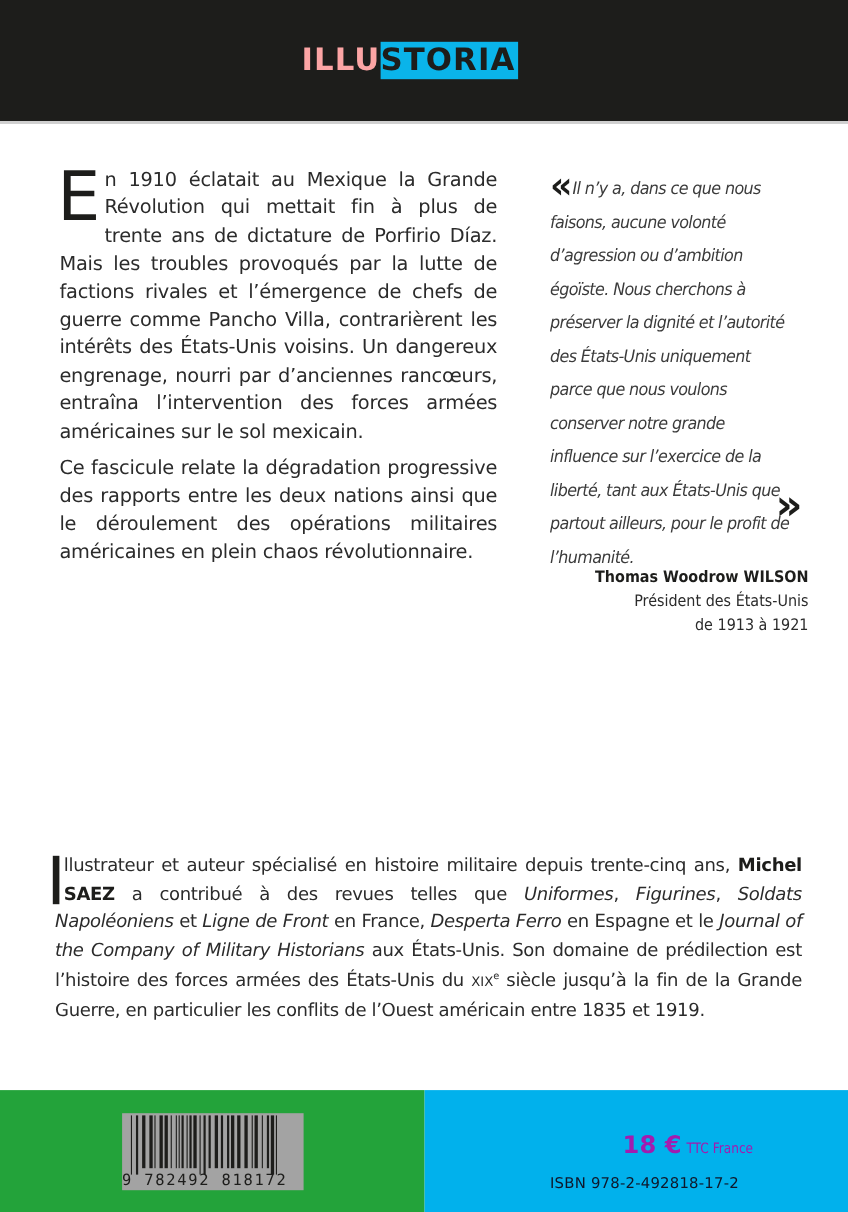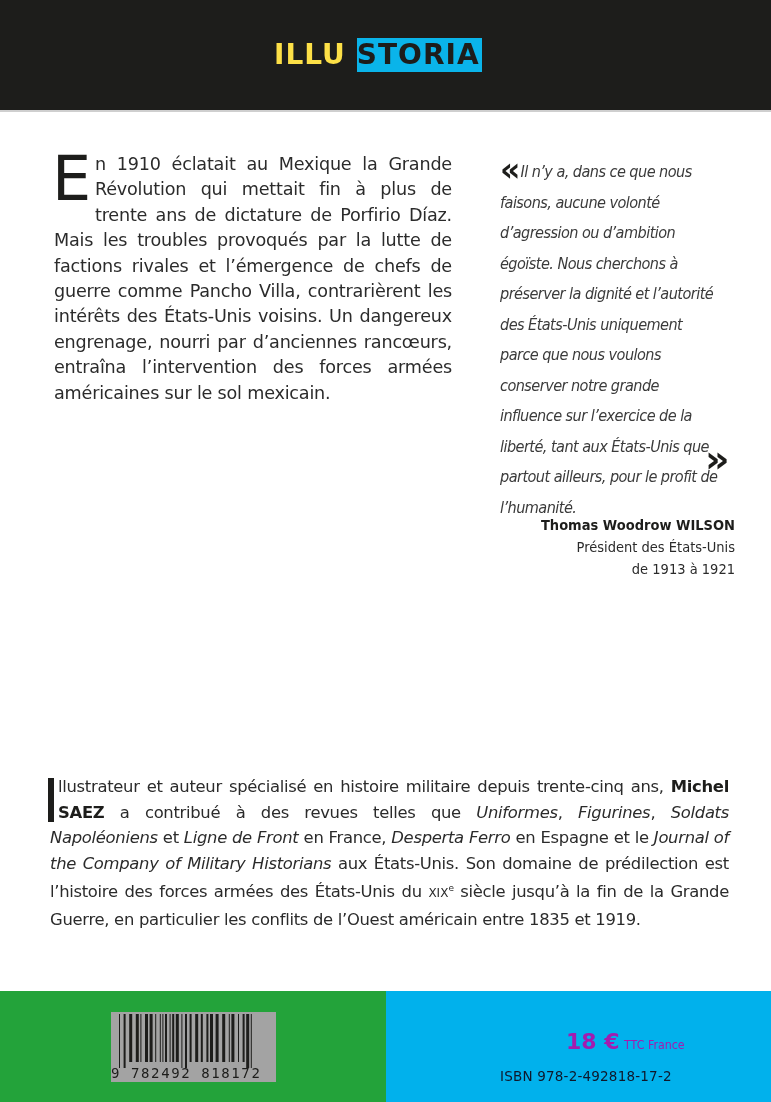--- a/index.html
+++ b/index.html
@@ -12,21 +12,21 @@
     .header {
       position: absolute; left: 0; top: 0; width: 771px; height: 110px;
       background: #1d1d1b; border-bottom: 2px solid #cfcfcf;
     }
     .logo {
       position: absolute; left: 274px; top: 38px; height: 34px;
       display: flex; align-items: stretch;
       font-family: "DejaVu Sans", sans-serif; font-weight: bold;
       font-size: 28px; letter-spacing: 1px; line-height: 34px;
     }
-    .logo .part-a { color: #fde047; padding-right: 11px; }
+    .logo .part-a { color: #fca5a5; padding-right: 0; }
     .logo .part-b { color: #1d1d1b; background: #0ab4ea; padding: 0 2px 12px 0; }
 
     
     .intro {
       position: absolute; left: 54px; top: 152px; width: 398px;
       font-family: "DejaVu Sans", sans-serif; font-size: 17.6px;
       line-height: 25.4px; color: #2b2b2b; text-align: justify;
       letter-spacing: -0.2px;
     }
     .intro p { margin: 0 0 8px 0; }
@@ -113,20 +113,21 @@
 
 <div class="header">
   <div class="logo">
     <span class="part-a">ILLU</span>
     <span class="part-b">STORIA</span>
   </div>
 </div>
 
 <div class="intro">
   <p><span class="dropcap">E</span><span>n 1910 éclatait au Mexique la Grande Révolution qui mettait fin à plus de trente ans de dictature de Porfirio Díaz. Mais les troubles provoqués par la lutte de factions rivales et l’émergence de chefs de guerre comme Pancho Villa, contrarièrent les intérêts des États-Unis voisins. Un dangereux engrenage, nourri par d’anciennes rancœurs, entraîna l’intervention des forces armées américaines sur le sol mexicain.</span></p>
+  <p>Ce fascicule relate la dégradation progressive des rapports entre les deux nations ainsi que le déroulement des opérations militaires américaines en plein chaos révolutionnaire.</p>
 </div>
 
 <div class="quote">
   <span class="open-mark">«</span><span>Il n’y a, dans ce que nous faisons, aucune volonté d’agression ou d’ambition égoïste. Nous cherchons à préserver la dignité et l’autorité des États-Unis uniquement parce que nous voulons conserver notre grande influence sur l’exercice de la liberté, tant aux États-Unis que partout ailleurs, pour le profit de l’humanité.</span>
 </div>
 <div class="close-mark">»</div>
 
 <div class="attribution">
   <div class="name">Thomas Woodrow WILSON</div>
   <div>Président des États-Unis</div>

